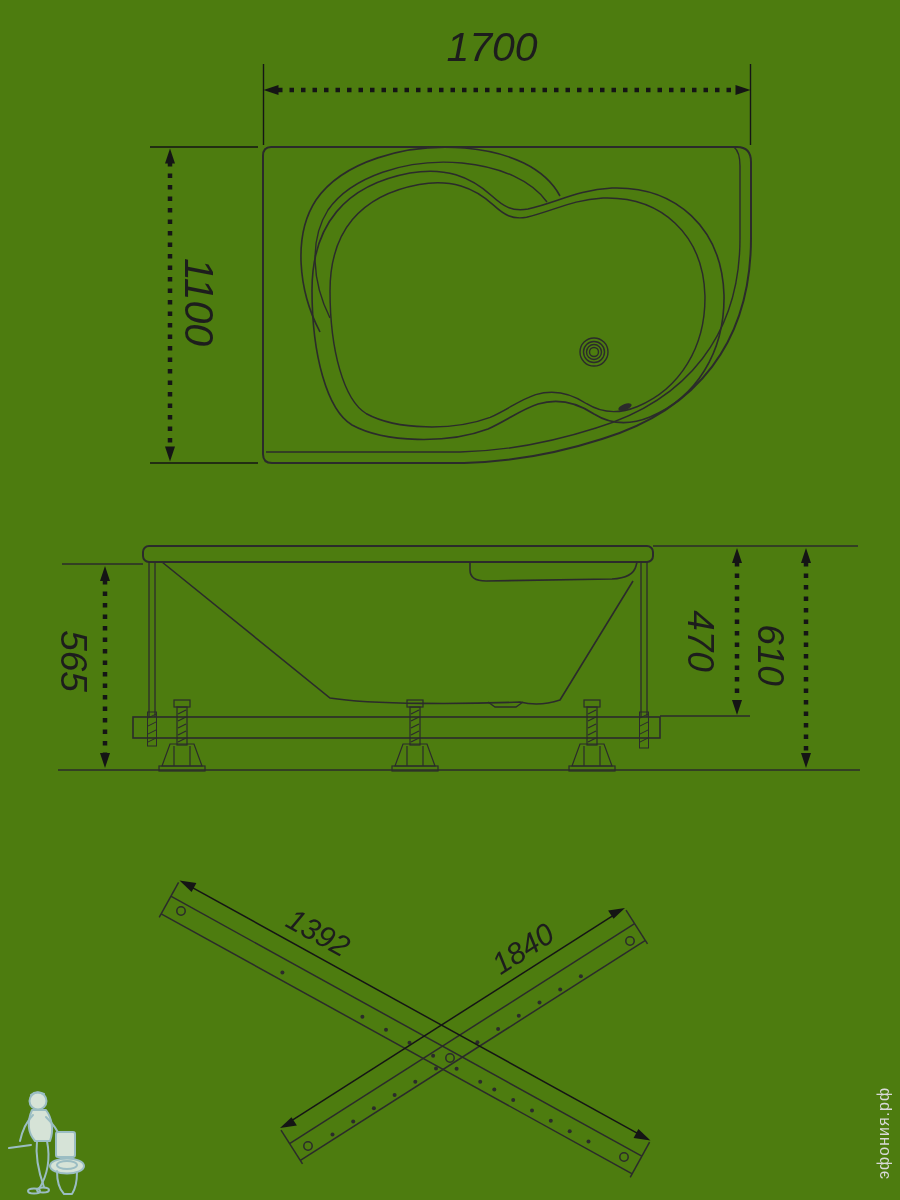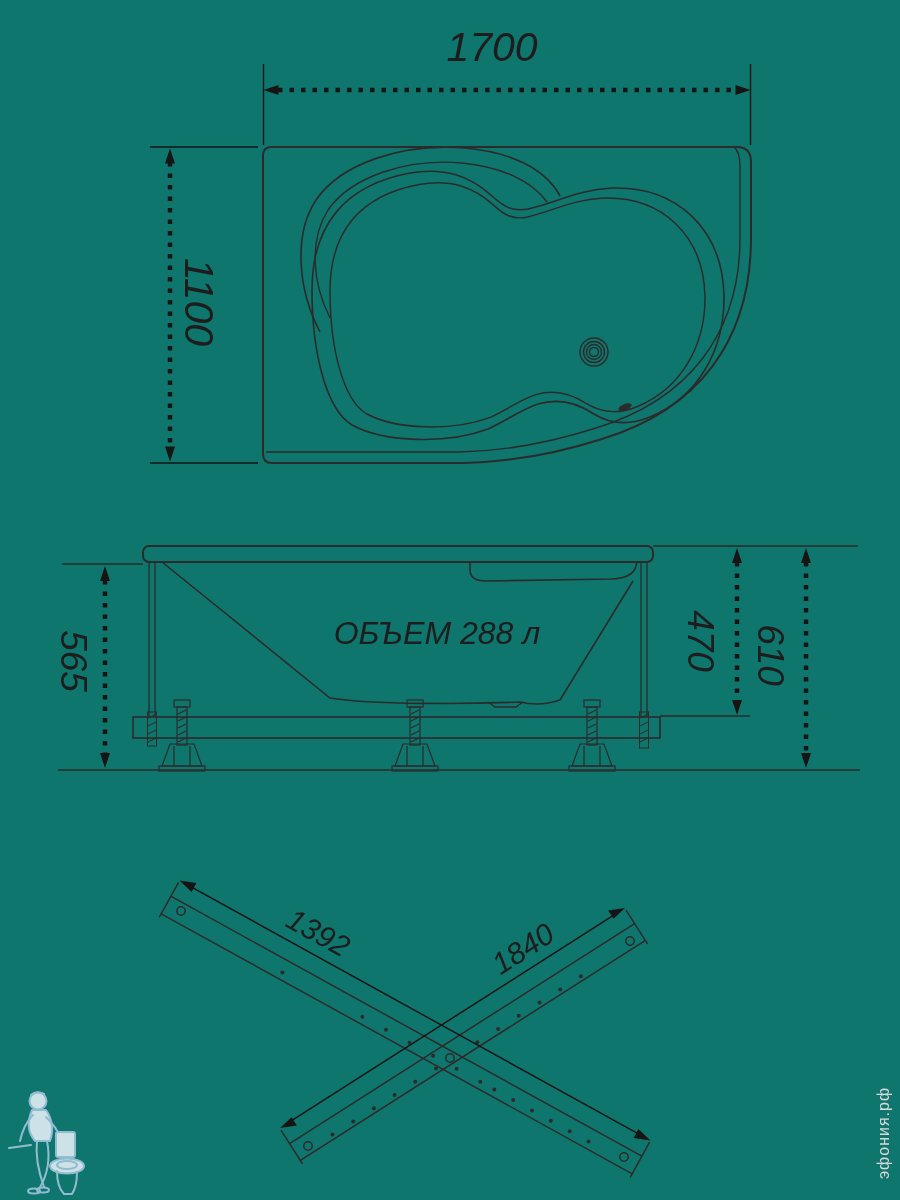--- a/index.html
+++ b/index.html
@@ -1,16 +1,16 @@
 <!DOCTYPE html>
 <html><head>
 <meta charset="utf-8">
 <style>
   html,body{margin:0;padding:0;background:#ffffff;}
-  .canvas{position:relative;width:900px;height:1200px;background:#0f766e;overflow:hidden;
+  .canvas{position:relative;width:900px;height:1200px;background:#4d7c0f;overflow:hidden;
           font-family:"Liberation Sans",sans-serif;}
   svg{position:absolute;left:0;top:0;}
   .lbl{position:absolute;color:#1d1d1d;font-style:italic;white-space:nowrap;
        transform:translate(-50%,-50%);line-height:1;}
   .lbl.r90{transform:translate(-50%,-50%) rotate(90deg);}
   .big{font-size:41px;}
   .mid{font-size:37px;}
   .vol{font-size:32px;}
   .rail{font-size:30px;}
   .r29{transform:translate(-50%,-50%) rotate(29deg);}
@@ -247,21 +247,20 @@
       <ellipse cx="67" cy="1165" rx="10" ry="4"></ellipse>
       <path d="M 57,1171 C 57,1182 60,1190 64,1194 L 72,1194 C 76,1188 77,1180 77,1172"></path>
     </g>
   </g>
 </svg>
 
 <div class="lbl big" style="left:492px;top:47px">1700</div>
 
 <div class="lbl big r90" style="left:198px;top:302px">1100</div>
 
-<div class="lbl vol" style="left:437px;top:633px">ОБЪЕМ 288 л</div>
 
 <div class="lbl mid r90" style="left:73px;top:661px">565</div>
 
 <div class="lbl mid r90" style="left:700px;top:641px">470</div>
 
 <div class="lbl mid r90" style="left:770px;top:655px">610</div>
 
 <div class="lbl rail r29" style="left:318px;top:933px">1392</div>
 
 <div class="lbl rail rm33" style="left:523px;top:949px">1840</div>

